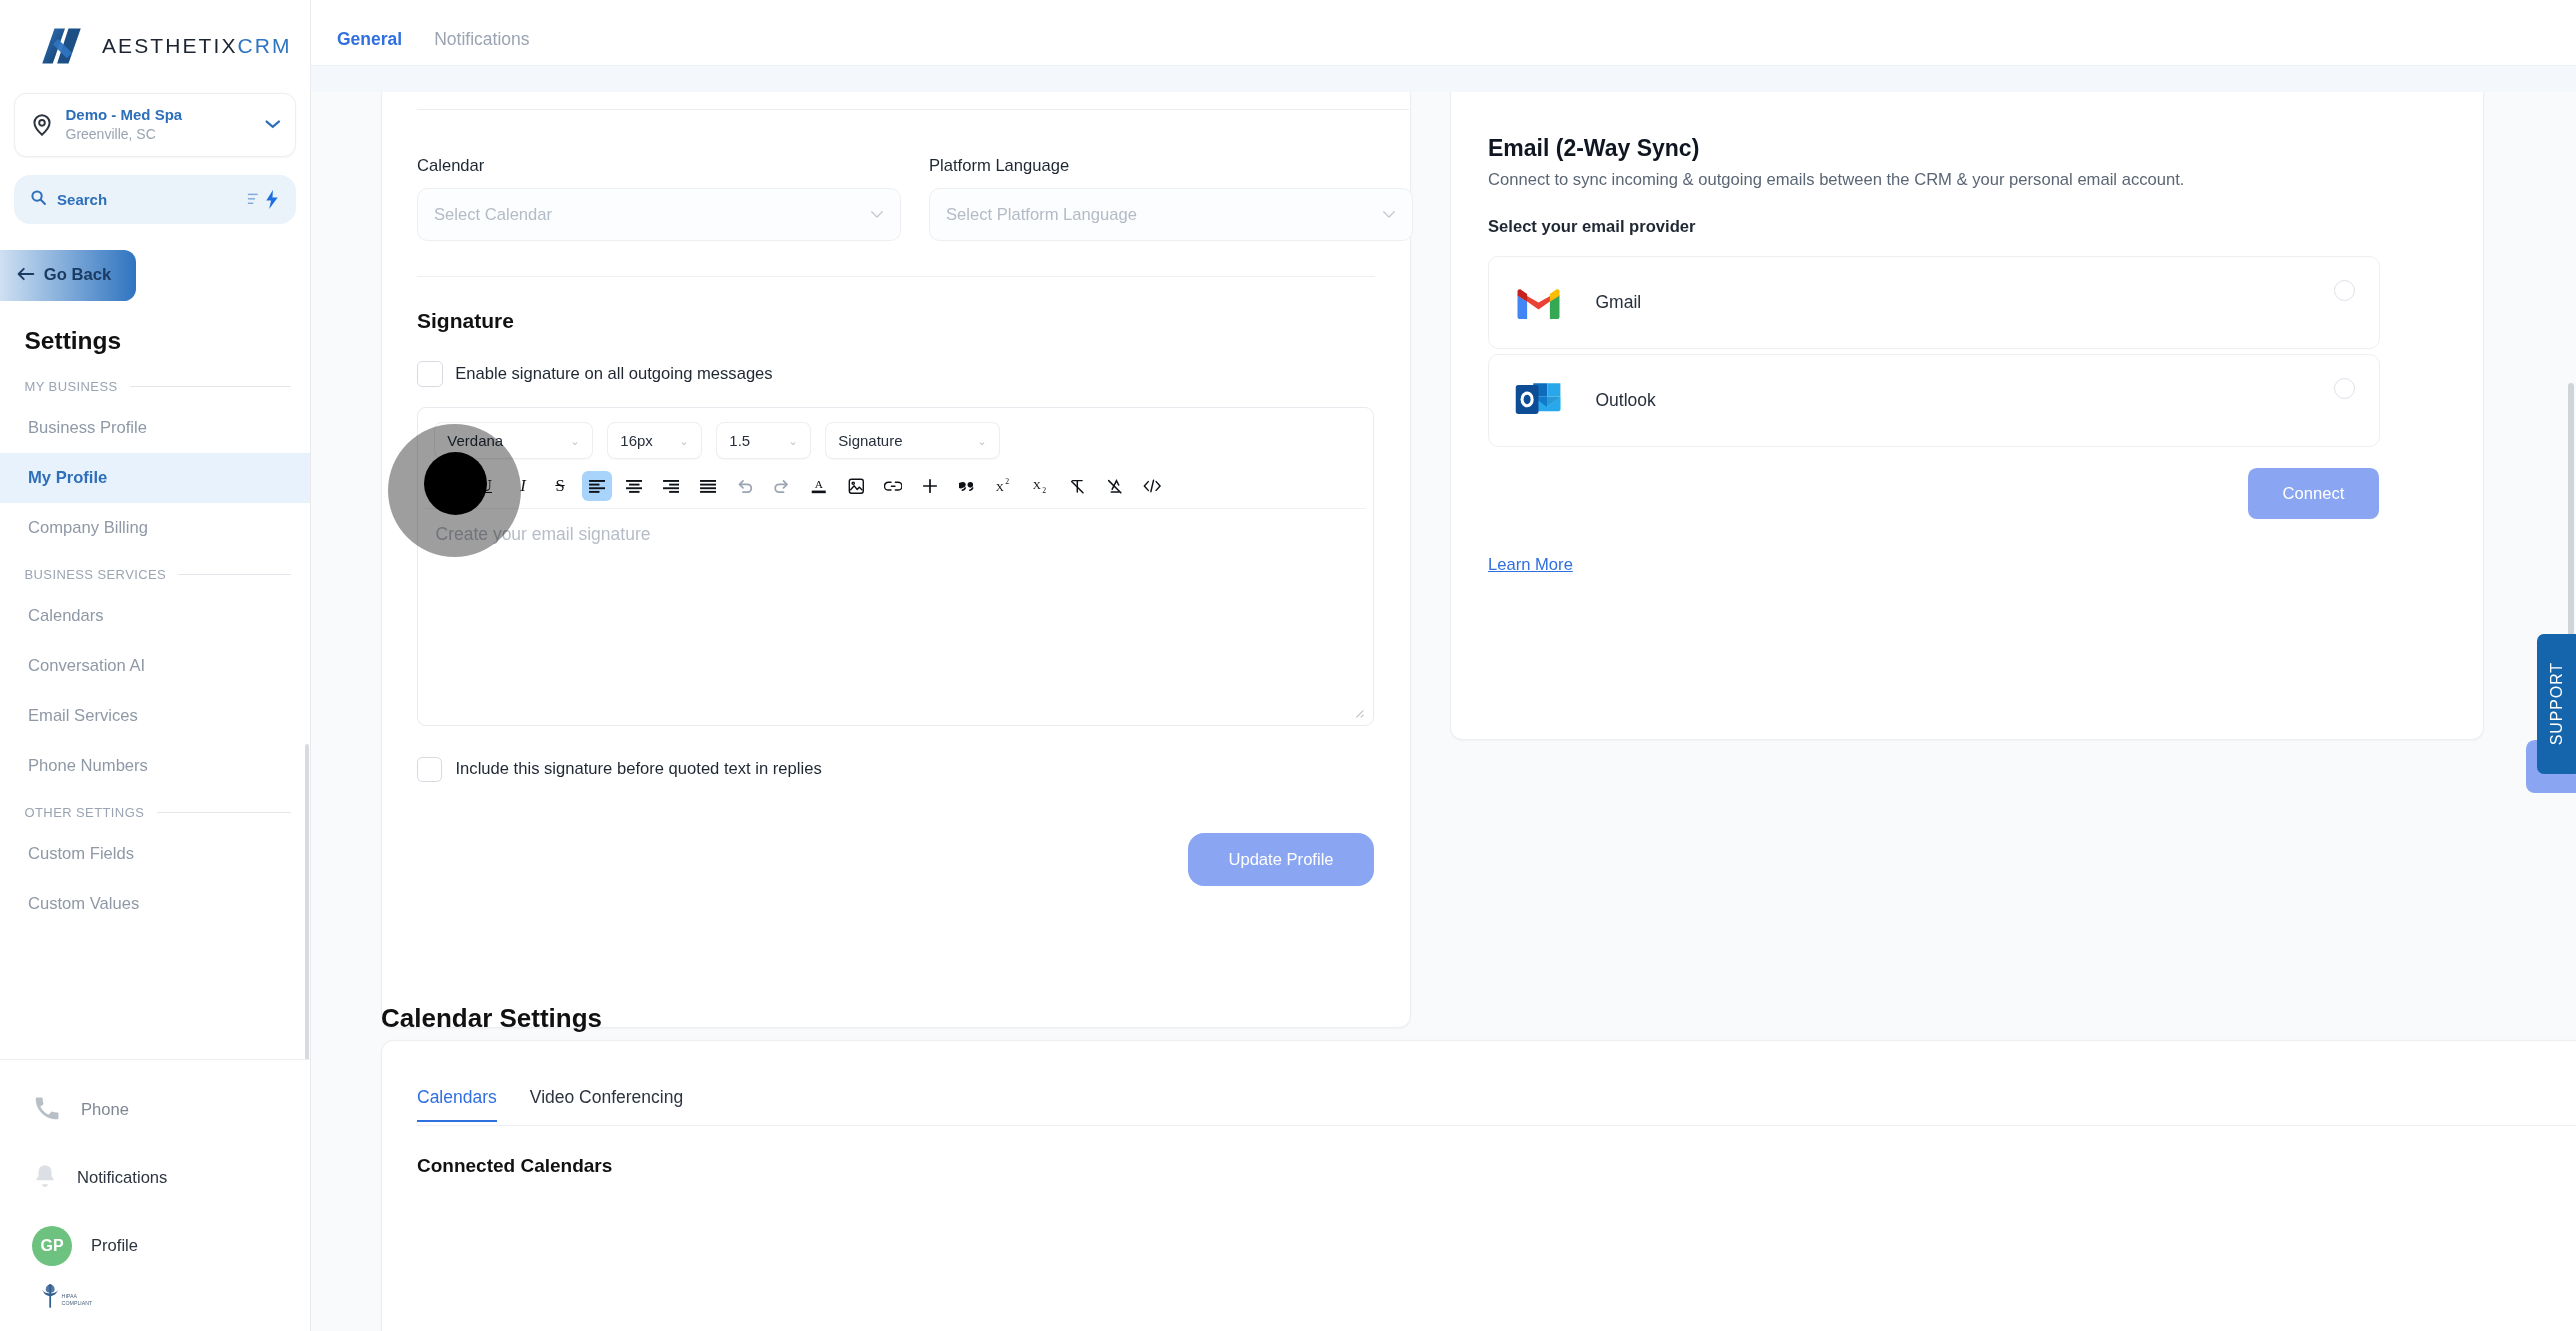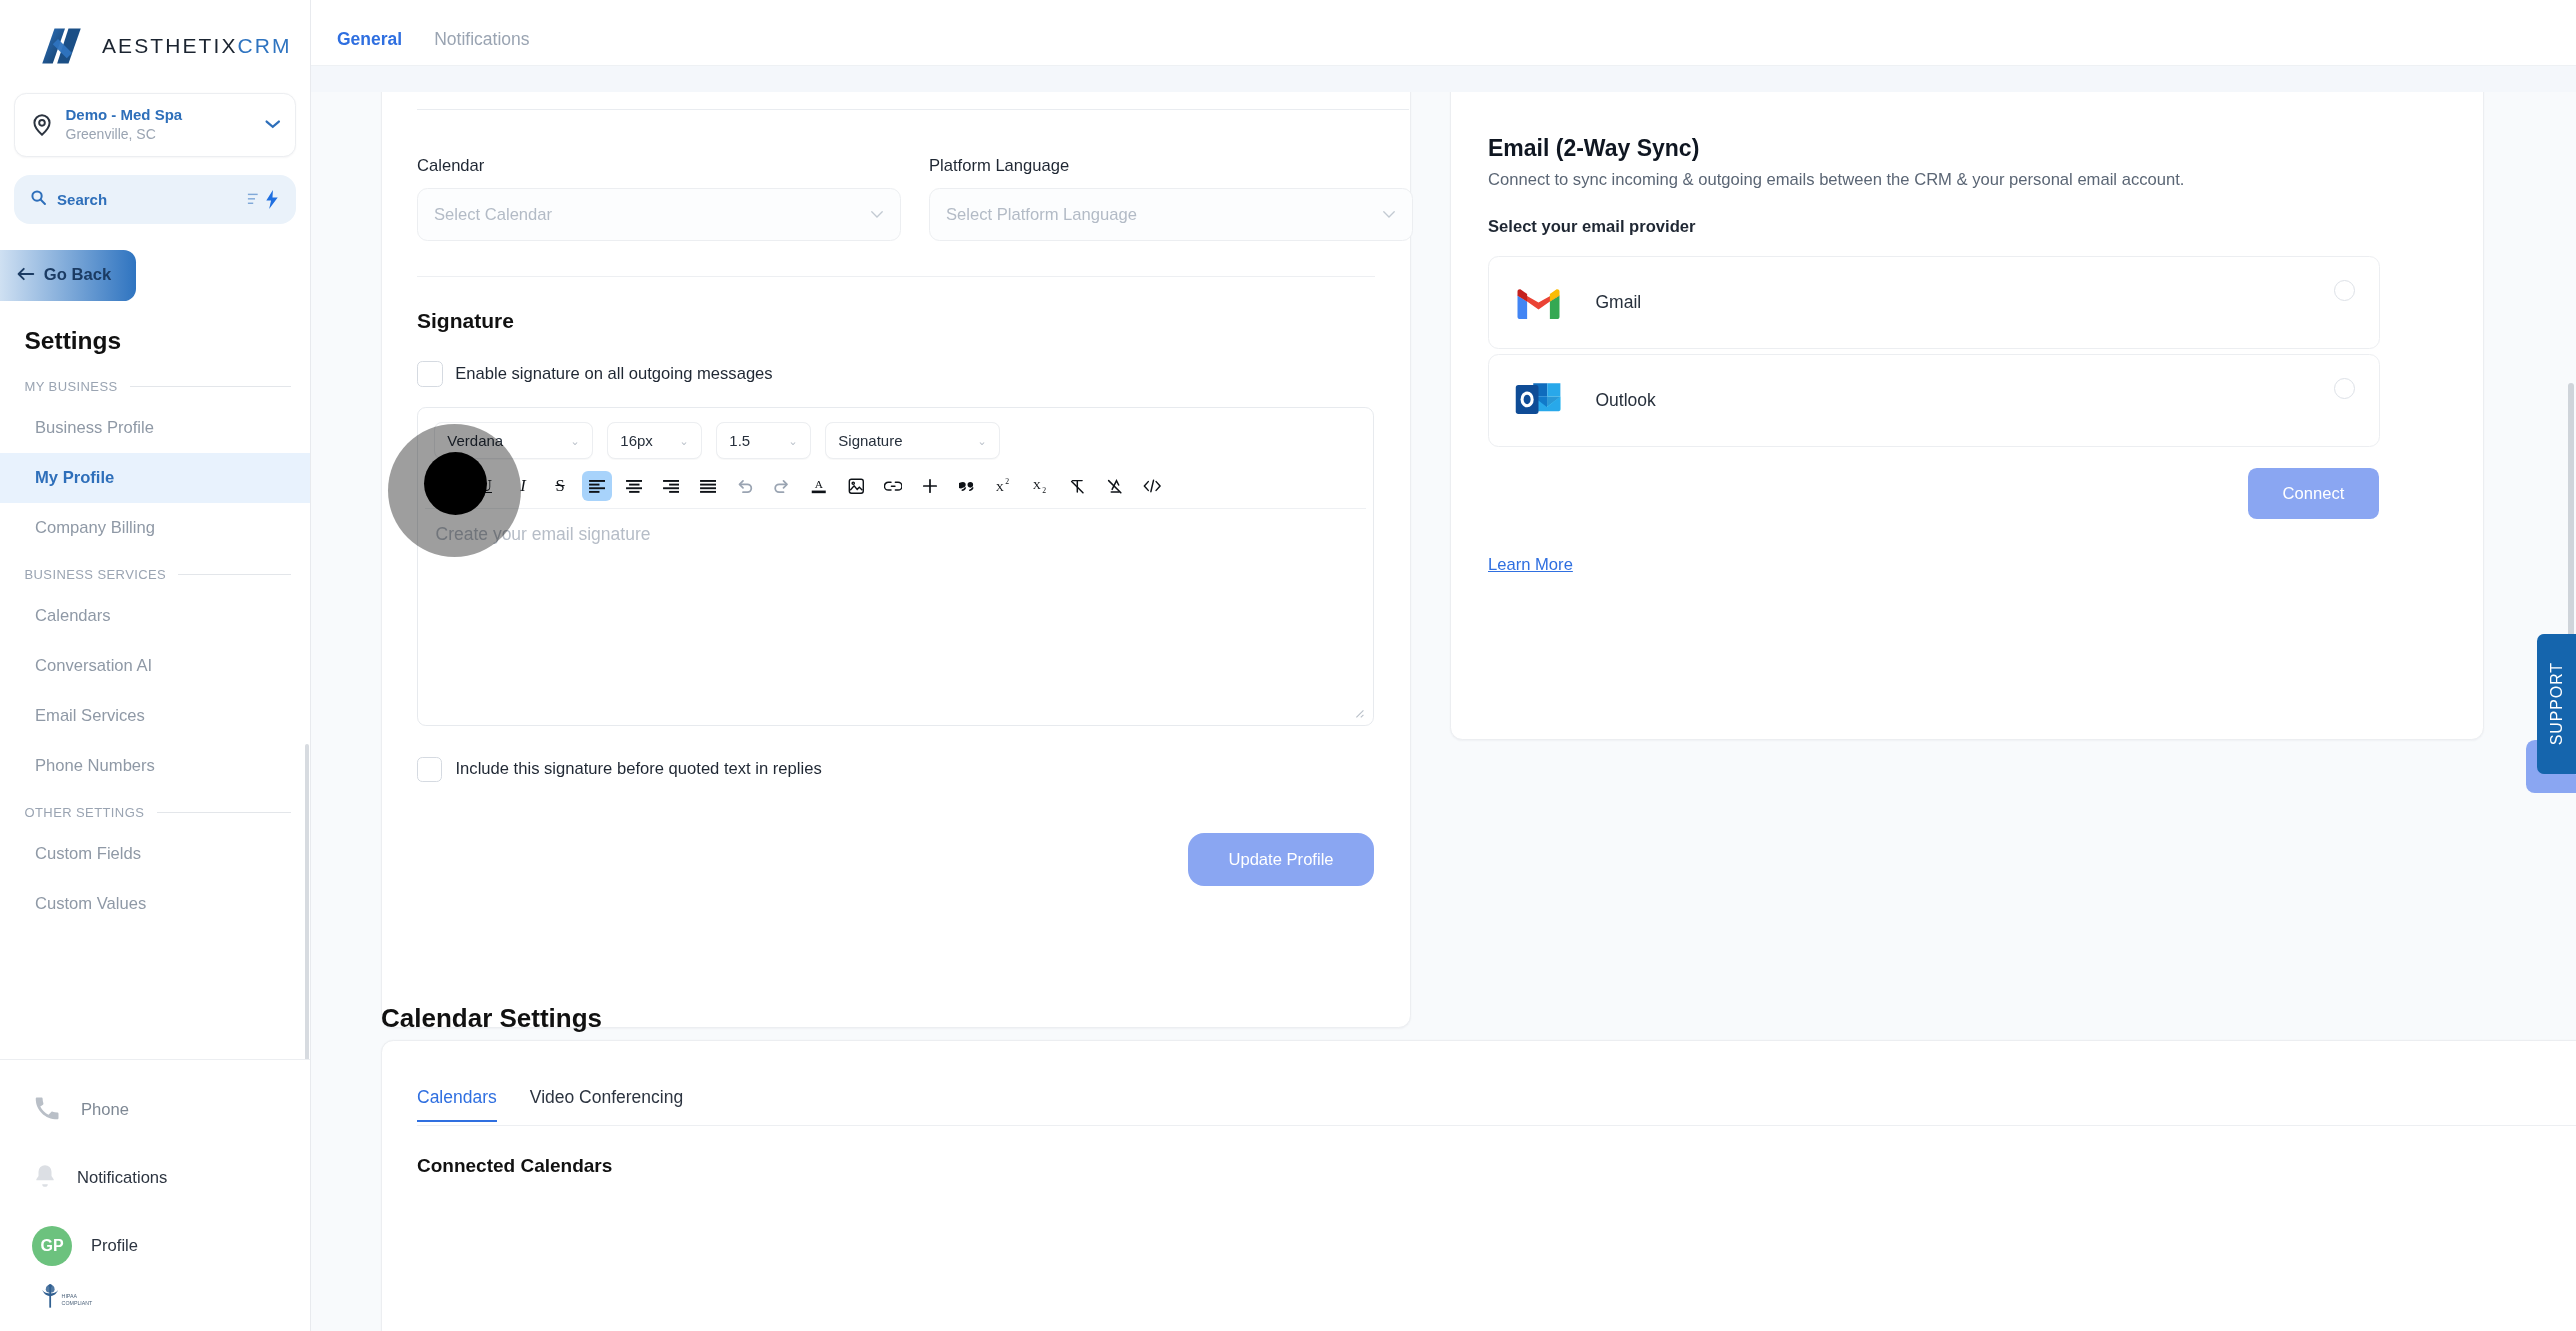--- a/index.html
+++ b/index.html
@@ -73,21 +73,21 @@
   .nav-group-label {
     display: flex; align-items: center; gap: 12.3px;
     padding: 14px 19px 8.8px 24.5px;
     font-size: 13px; letter-spacing: 0.4px; color: #9aa4b2; text-transform: uppercase;
     white-space: nowrap;
   }
   .nav-group-label .rule { flex: 1 1 auto; height: 0.9px; background: #e3e6ea; }
 
   .nav-item {
     height: 50px; display: flex; align-items: center;
-    padding-left: 35px; font-size: 16.6px; color: #8f99a6; cursor: pointer;
+    padding-left: 28px; font-size: 16.6px; color: #8f99a6; cursor: pointer;
   }
   .nav-item.active { background: #e8f2fd; color: #2e6fba; font-weight: 600; }
 
   .sidebar-foot { padding: 16px 0 8.8px 0; border-top: 0.9px solid #eceef1; }
   .foot-item { height: 68px; display: flex; align-items: center; gap: 19px; padding-left: 32px; cursor: pointer; }
   .foot-item .lbl { font-size: 16.6px; color: #7e8894; }
   .foot-item .lbl.dark { color: #2c3440; }
   .avatar-gp {
     width: 40px; height: 40px; border-radius: 50%;
     background: #6cc27e; color: #fff; display: flex; align-items: center; justify-content: center;

